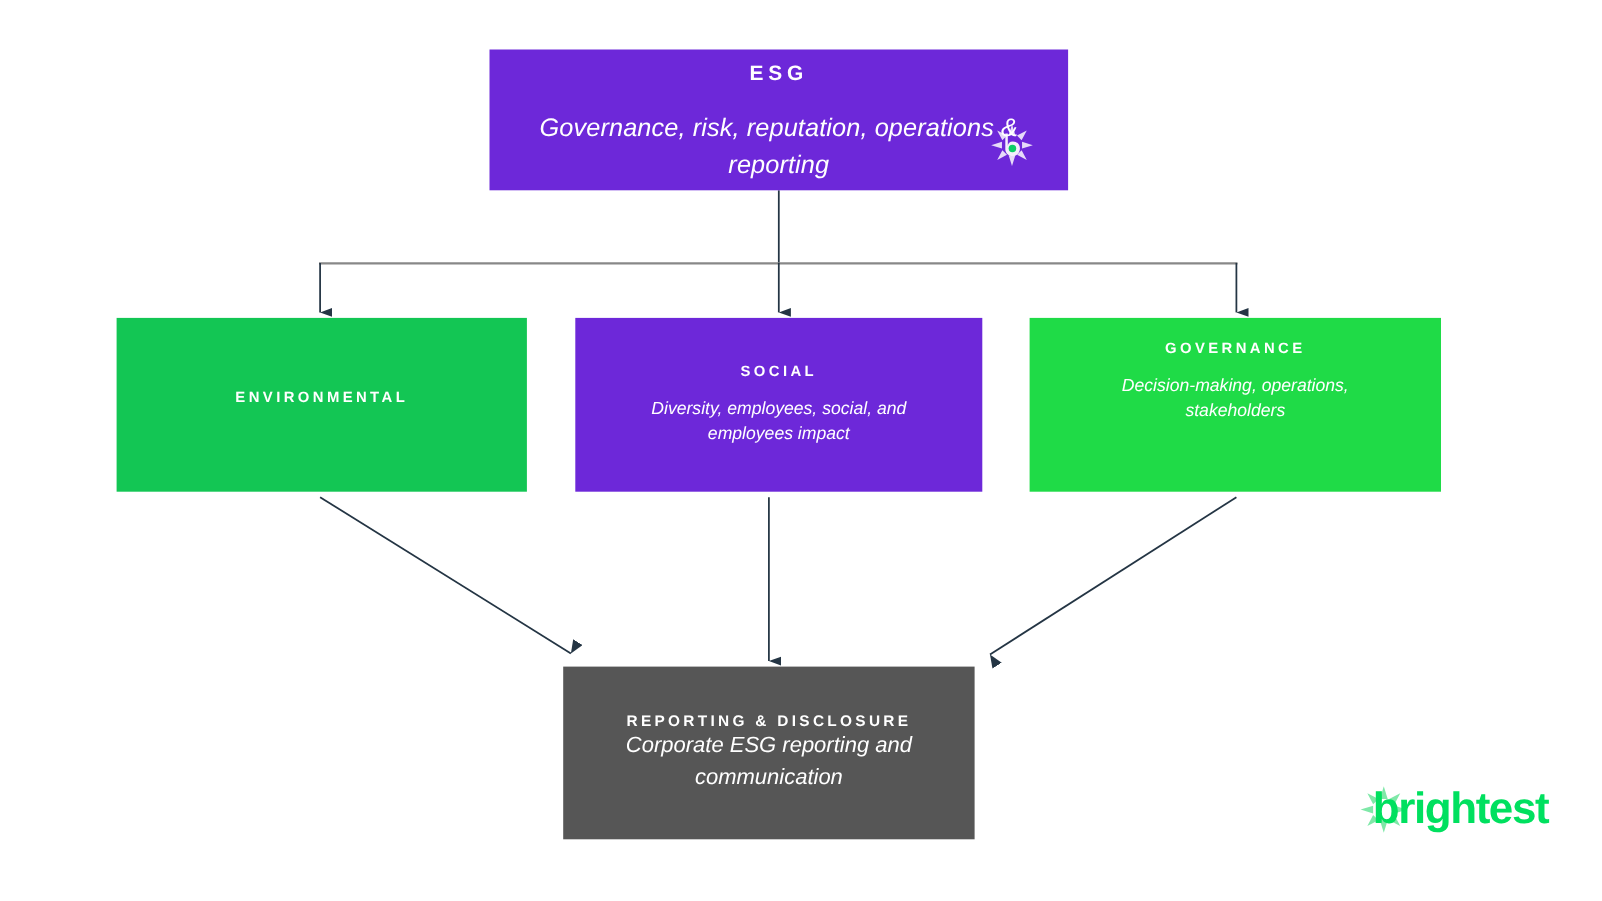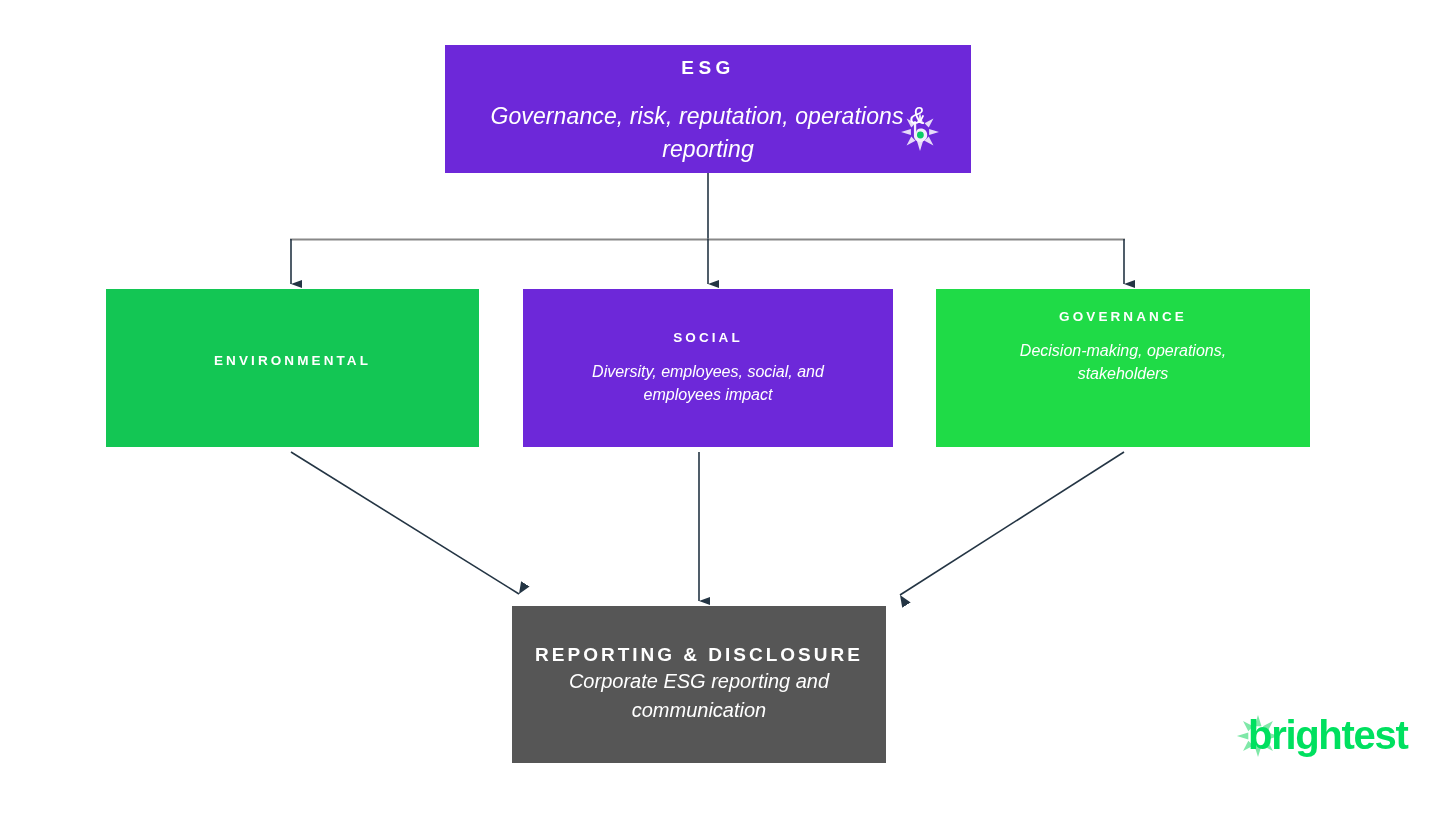--- a/index.html
+++ b/index.html
@@ -123,21 +123,21 @@
 
   
   #node-reporting {
     left: 512px;
     top: 606px;
     width: 374px;
     height: 157px;
     background: #565656;
   }
   #node-reporting .node-title {
-    font-size: 19px;
+    font-size: 14px;
     letter-spacing: 3.0px;
   }
   #node-reporting .node-sub {
     font-size: 20px;
     max-width: 290px;
   }
 
   
   #brand-logo {
     position: absolute;

